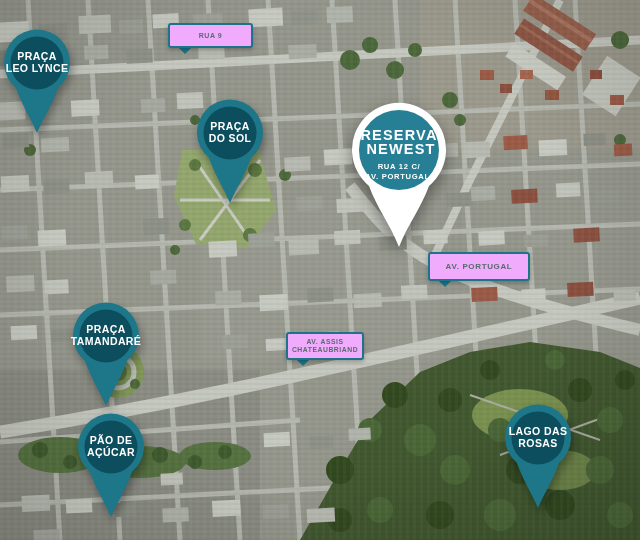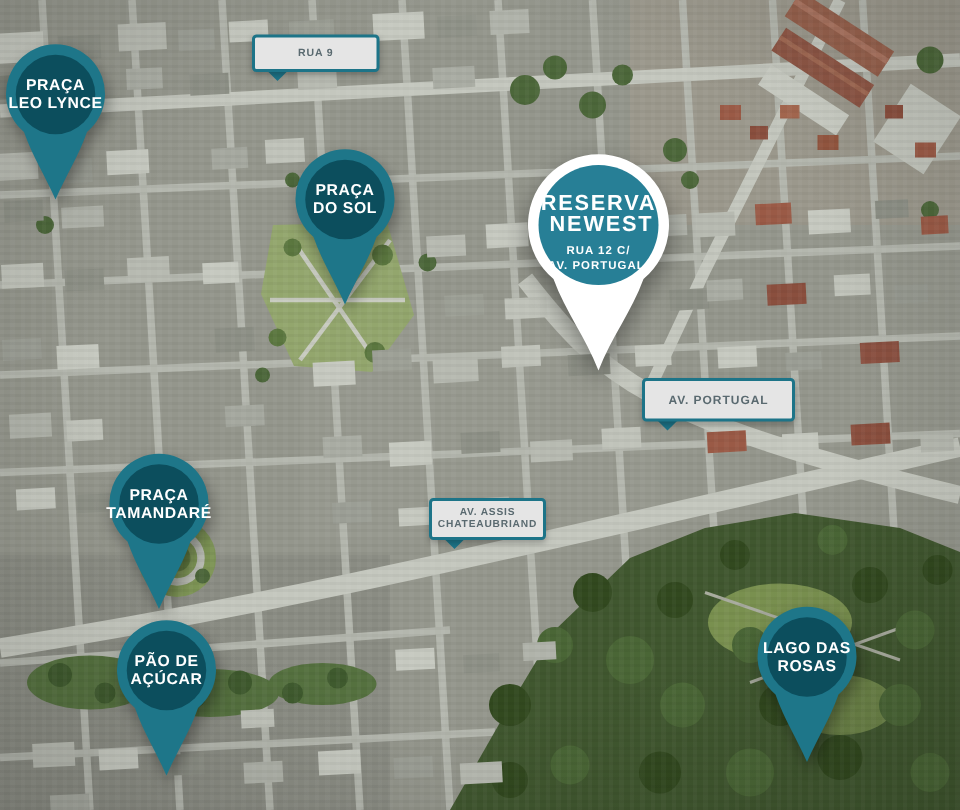--- a/index.html
+++ b/index.html
@@ -11,21 +11,21 @@
       radial-gradient(ellipse at 50% 45%, rgba(255,255,255,0) 55%, rgba(0,0,0,.14) 100%),
       repeating-linear-gradient(0deg, rgba(0,0,0,.035) 0 2px, rgba(0,0,0,0) 2px 5px),
       repeating-linear-gradient(90deg, rgba(255,255,255,.03) 0 3px, rgba(255,255,255,0) 3px 7px);}
   .pin-line{fill:#ffffff;font-weight:700;font-size:10.5px;letter-spacing:.4px;text-anchor:middle;}
   .brand-line{fill:#ffffff;font-weight:700;font-size:14.5px;letter-spacing:1.2px;text-anchor:middle;}
   .addr-line{fill:#ffffff;font-weight:700;font-size:7.6px;letter-spacing:.7px;text-anchor:middle;}
   .pin{cursor:pointer;}
   .street-label{position:absolute;}
   .street-label .tail{position:absolute;width:10px;height:10px;background:#1d7488;
       transform:rotate(45deg);bottom:-4px;left:12px;}
-  .street-label .box{position:relative;background:#e5e5e5;border:2px solid #1d7488;border-radius:3px;
+  .street-label .box{position:relative;background:#f0abfc;border:2px solid #1d7488;border-radius:3px;
       color:#5a6a70;font-weight:700;display:flex;flex-direction:column;align-items:center;
       justify-content:center;text-align:center;letter-spacing:.08em;
       box-shadow:0 2px 4px rgba(0,0,0,.25);}
   #label-rua9 .box{width:81px;height:21px;font-size:7px;}
   #label-portugal .box{width:98px;height:25px;font-size:8px;}
   #label-assis .box{width:74px;height:24px;font-size:6.8px;line-height:8.5px;}
 </style>
 </head>
 <body>
 

